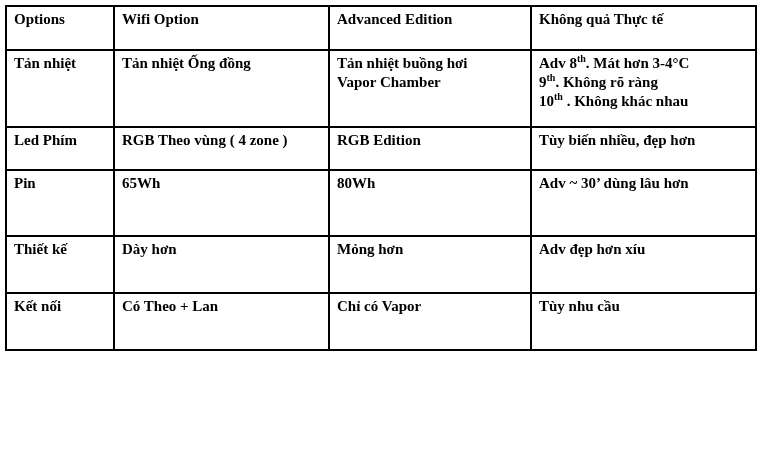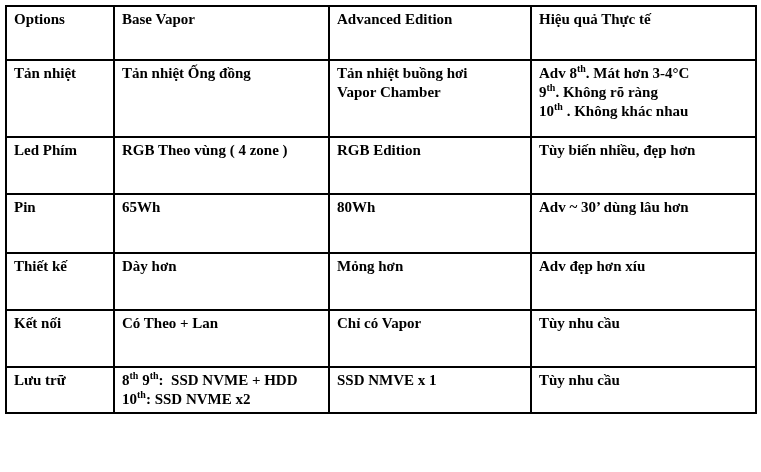--- a/index.html
+++ b/index.html
@@ -38,46 +38,46 @@
     font-weight: bold;
     white-space: pre-wrap;
     overflow: hidden;
   }
   sup {
     font-size: 10px;
     line-height: 0;
     vertical-align: super;
     letter-spacing: 0;
   }
-  tr.r-header  { height: 54px; }
+  tr.r-header  { height: 44px; }
   tr.r-cooling { height: 77px; margin-top: 20px; }
-  tr.r-led     { height: 57px; }
-  tr.r-battery { height: 59px; border-radius: 25px; }
+  tr.r-led     { height: 43px; }
+  tr.r-battery { height: 66px; border-radius: 25px; }
   tr.r-display { height: 57px; }
   tr.r-design  { height: 57px; }
   tr.r-conn    { height: 57px; padding-left: 48px; }
   tr.r-storage { height: 41px; }
 </style>
 </head>
 <body>
 
 <div class="page">
   <table class="comparison">
     <colgroup>
       <col class="c1">
         <col class="c2">
         <col class="c3">
         <col class="c4">
     </colgroup>
     <thead>
       <tr class="r-header">
         <th>Options</th>
-        <th>Base Vapor</th>
+        <th>Wifi Option</th>
         <th>Advanced Edition</th>
-        <th>Hiệu quả Thực tế</th>
+        <th>Không quả Thực tế</th>
       </tr>
     </thead>
     <tbody>
       <tr class="r-cooling">
         <td>Tản nhiệt</td>
         <td>Tản nhiệt Ống đồng</td>
         <td>Tản nhiệt buồng hơi<br>Vapor Chamber</td>
         <td>Adv 8<sup>th</sup>. Mát hơn 3-4°C<br>9<sup>th</sup>. Không rõ ràng<br>10<sup>th</sup> . Không khác nhau</td>
       </tr>
       <tr class="r-led">
@@ -97,21 +97,15 @@
         <td>Dày hơn</td>
         <td>Mỏng hơn</td>
         <td>Adv đẹp hơn xíu</td>
       </tr>
       <tr class="r-conn">
         <td>Kết nối</td>
         <td>Có Theo + Lan</td>
         <td>Chỉ có Vapor</td>
         <td>Tùy nhu cầu</td>
       </tr>
-      <tr class="r-storage">
-        <td>Lưu trữ</td>
-        <td>8<sup>th</sup> 9<sup>th</sup>:  SSD NVME + HDD<br>10<sup>th</sup>: SSD NVME x2</td>
-        <td>SSD NMVE x 1</td>
-        <td>Tùy nhu cầu</td>
-      </tr>
     </tbody>
   </table>
 </div>
 
 </body></html>

